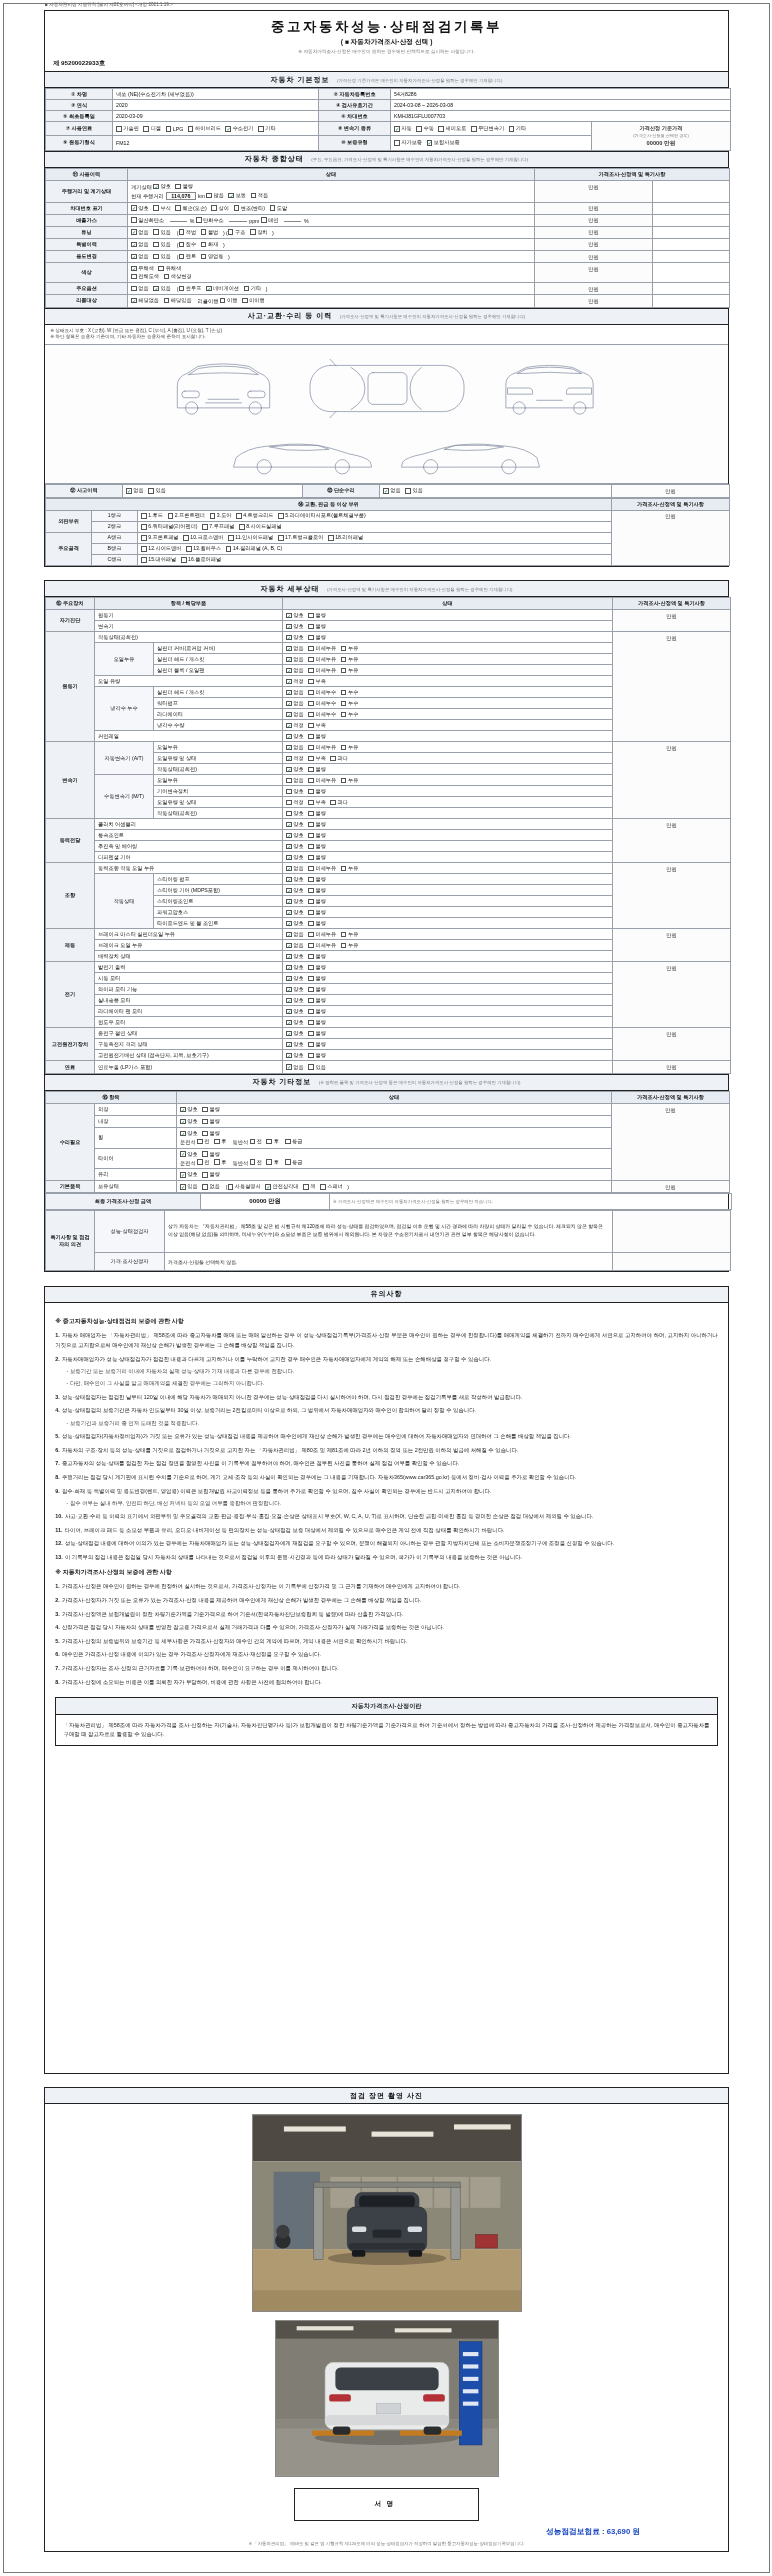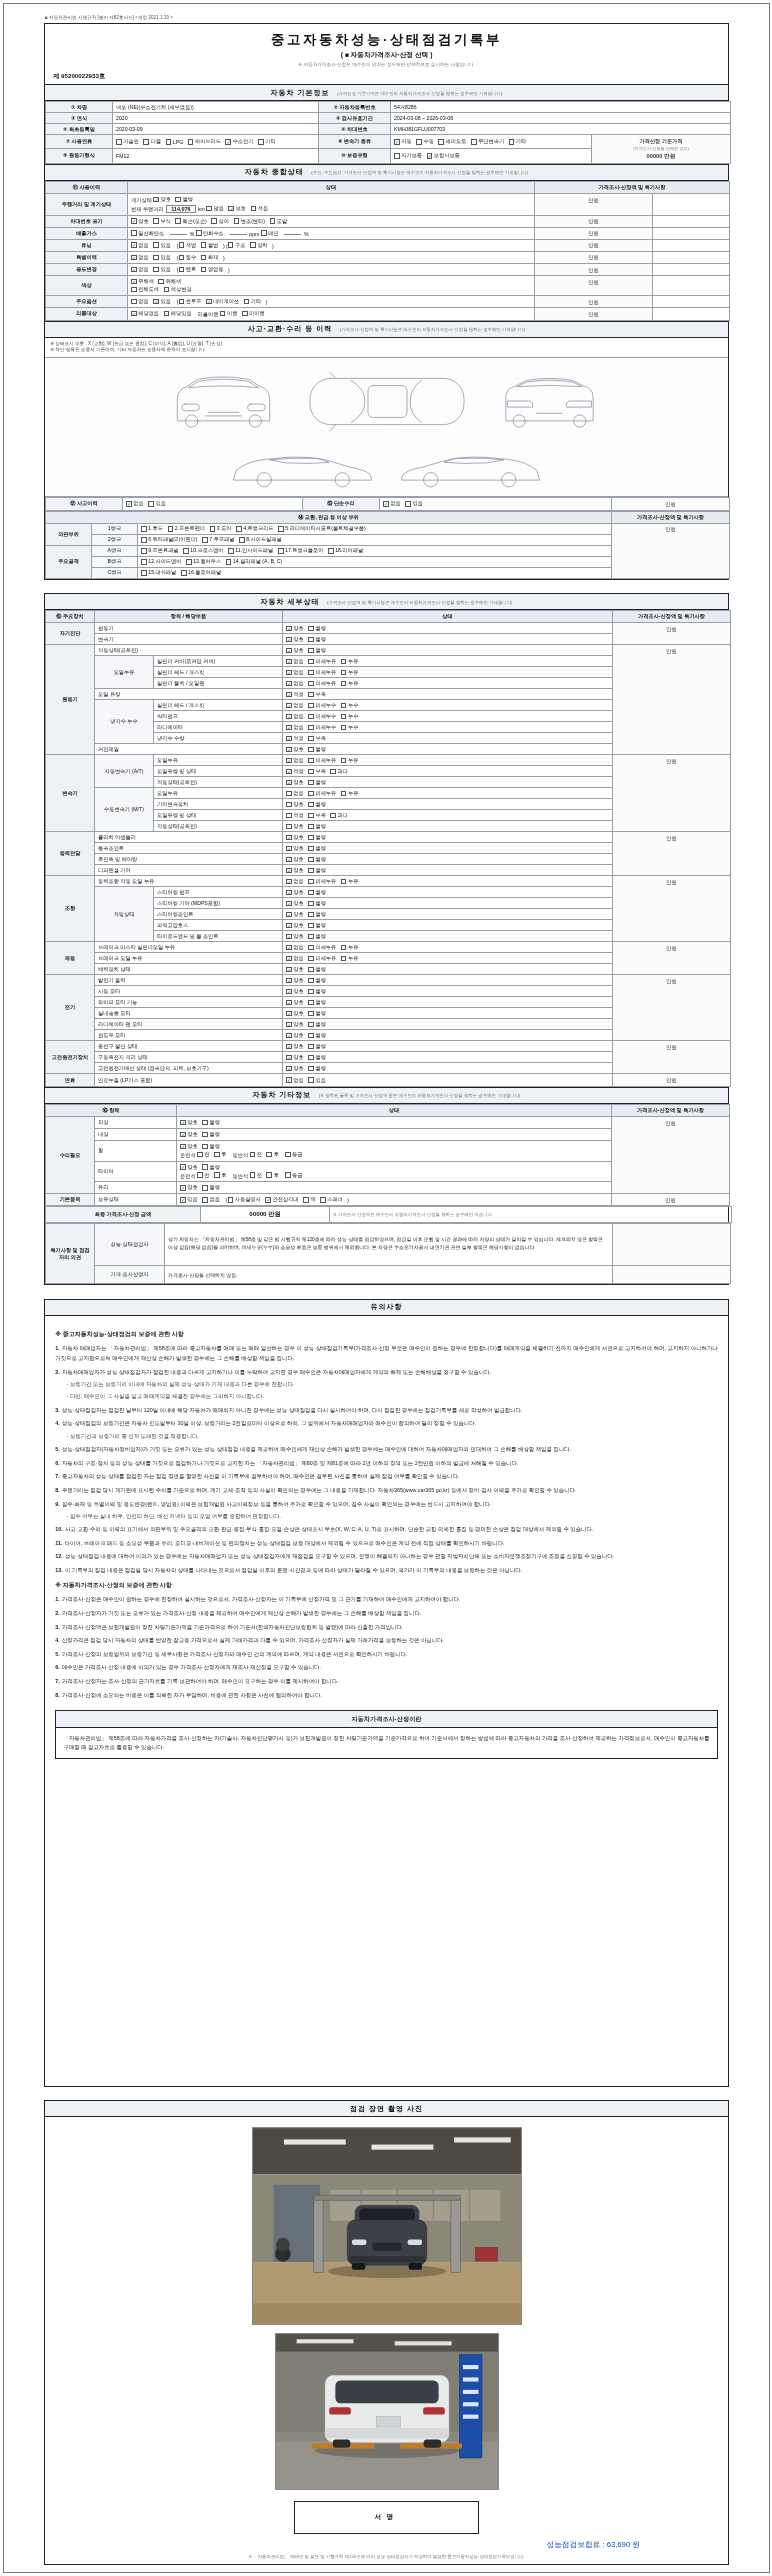--- a/index.html
+++ b/index.html
@@ -1,20 +1,20 @@
 <!DOCTYPE html>
 <html style="font-size:8.2px"><head>
 <meta charset="utf-8">
 <style>
   *{margin:0;padding:0;box-sizing:border-box}
   html,body{background:#fff}
   body{width:773px;height:2576px;overflow:hidden;position:relative;
        font-family:"Liberation Sans","DejaVu Sans",sans-serif;color:#111}
   .frame{position:absolute;inset:3.1px;border:0.5px solid #777;pointer-events:none}
-  .page{width:685px;margin:0 auto;padding-top:15px}
+  .page{width:685px;margin:0 auto;padding-top:2px}
   .topstrip{display:flex;justify-content:space-between;font-size:4.6px;color:#555;margin:0 1px 3.1px}
   .sec{border:0.8px solid #222;background:#fff;margin-bottom:13.4px}
   .dochead{padding:7.2px 8.2px 3.1px;text-align:center;position:relative}
   .big-title{font-size:13.4px;font-weight:bold;letter-spacing:2.6px}
   .sub{font-size:6.7px;font-weight:bold;margin-top:2.1px}
   .subnote{font-size:4.6px;color:#777;margin-top:1.5px}
   .docno{text-align:left;font-size:6.2px;font-weight:bold;margin-top:5.2px}
   .secbar{background:#eef2f7;border-top:0.5px solid #222;border-bottom:0.5px solid #222;text-align:center;padding:2.6px 0}
   .secbar .st{font-size:7px;font-weight:bold;letter-spacing:1px}
   .secbar .sn{font-size:4.4px;color:#777;font-weight:normal;margin-left:5.2px}
@@ -52,21 +52,21 @@
   .nn{font-weight:bold;margin-right:2.1px}
   .nsub{margin:-1.5px 0 3.6px 11.3px;color:#444;text-align:justify}
   .defbox{border:0.8px solid #222;margin-top:10.3px}
   .defbox .dbt{border-bottom:0.5px solid #222;background:#eef2f7;text-align:center;font-weight:bold;padding:2.6px;font-size:6.2px}
   .defbox .dbb{padding:5.2px 7.2px;font-size:5.4px;line-height:1.8;text-align:justify}
   .photo-wrap{display:flex;flex-direction:column;align-items:center;gap:8.2px;padding:9.3px 0 4.1px}
   .photo{border:0.5px solid #888;line-height:0}
   .sign-row{display:flex;justify-content:center;padding:7.2px 0 2.1px}
   .sign-box{width:185px;height:33px;border:0.6px solid #222;display:flex;align-items:center;justify-content:center;
             font-size:6.7px;font-weight:bold;letter-spacing:5.2px}
-  .premium{text-align:right;padding:4.1px 88px 1px 0;font-size:7.7px;font-weight:normal;color:#1746c0}
+  .premium{text-align:right;padding:4.1px 88px 1px 0;font-size:7.7px;font-weight:bold;color:#1746c0}
   .footnote{text-align:center;font-size:4.4px;color:#777;padding:2.1px 0 5.2px}
   svg{display:block}
   .bp{stroke:#8a93a6;fill:none;stroke-width:1.5;stroke-linejoin:round;stroke-linecap:round}
 </style>
 </head>
 <body>
 
 <div class="frame"></div>
 
 <div class="page">

